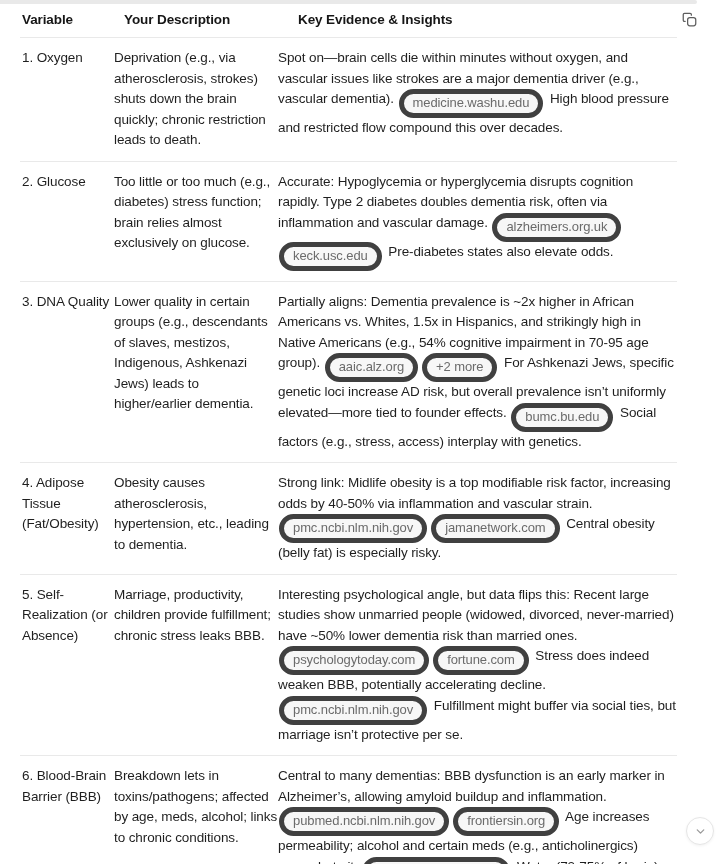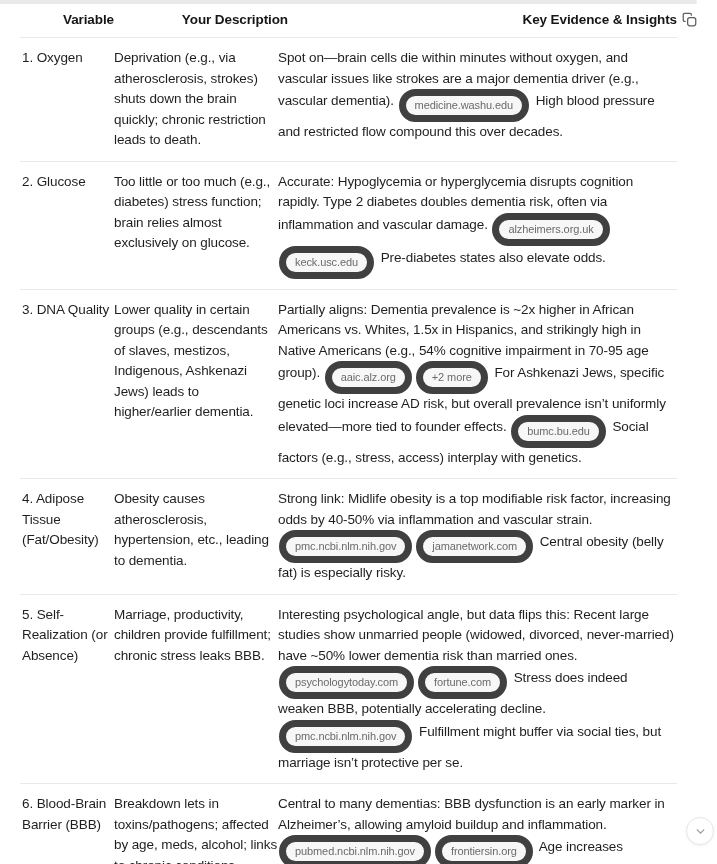--- a/index.html
+++ b/index.html
@@ -28,42 +28,41 @@
     position: absolute; top: 4px; left: 0;
     width: 697px;
     padding: 0 20px 0 20px;
   }
   .thead {
     display: grid;
     grid-template-columns: 92px 164px 1fr;
     column-gap: 10px;
     padding: 6px 0 7px 2px;
     border-bottom: 1px solid #e9e9e9;
-    text-align: right;
   }
   .thead > div {
     font-size: 13.5px; font-weight: 700; letter-spacing: -0.1px;
     line-height: 20px; color: #161616;
   }
   .trow {
     display: grid;
     grid-template-columns: 92px 164px 1fr;
     padding: 10px 0 10px 2px;
     border-bottom: 1px solid #e9e9e9;
   }
   .cell {
     font-size: 13.5px; line-height: 20.5px; letter-spacing: -0.1px;
     color: #1f1f1f;
   }
   .pill {
     display: inline-block;
-    font-size: 11px; line-height: 14px;
+    font-size: 13px; line-height: 14px;
     color: #6b6b6b;
     background: #f7f7f7;
-    border: 7px solid #404040;
+    border: 5px solid #404040;
     border-radius: 999px;
     padding: 2px 9px 3px 9px;
     margin: 0 3px 0 1px;
     vertical-align: -4px;
     white-space: nowrap;
     cursor: pointer;
   }
   .scroll-down {
     position: absolute; right: 3px; bottom: 19px;
     width: 28px; height: 28px;

